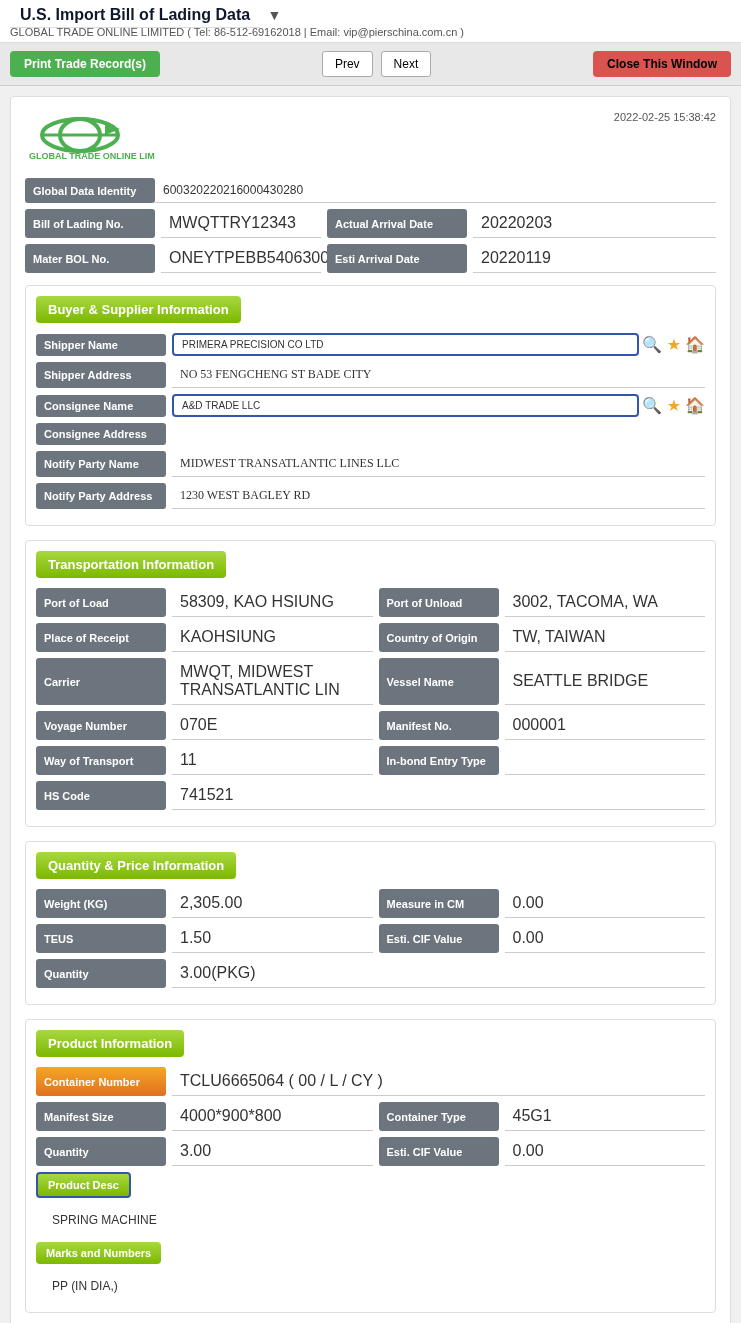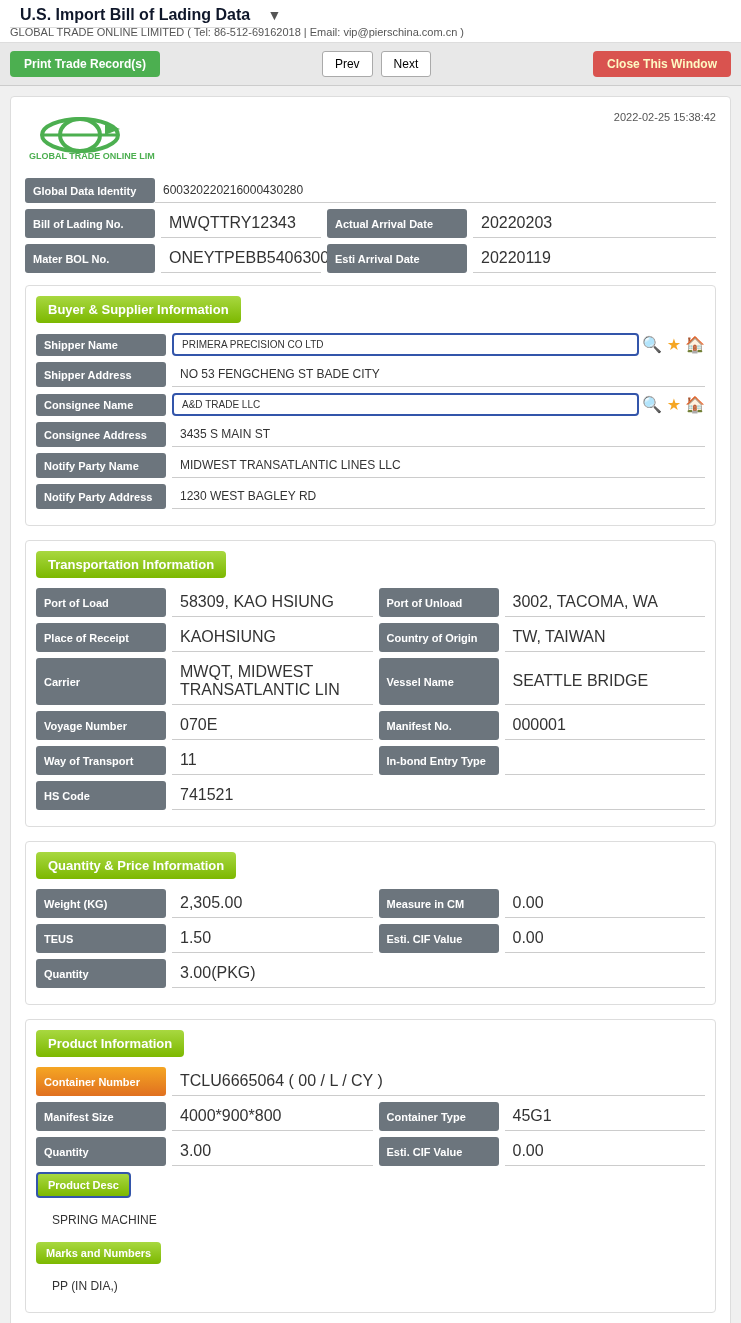--- a/index.html
+++ b/index.html
@@ -38,21 +38,21 @@
     .btn-nav {
       background: #fff;
       border: 1px solid #aaa;
       padding: 5px 12px;
       border-radius: 3px;
       cursor: pointer;
       font-size: 12px;
     }
     .btn-red {
       background: #d9534f;
-      color: #fef9c3;
+      color: #000000;
       border: none;
       padding: 6px 14px;
       border-radius: 4px;
       cursor: pointer;
       font-size: 12px;
       font-weight: bold;
       margin-left: auto;
     }
     .spacer { flex: 1; }
     .main-content {
@@ -169,20 +169,21 @@
     .icon-home { color: #e07020; }
 
     .field-value-plain {
       flex: 1;
       padding: 5px 8px;
       border-bottom: 1px solid #ccc;
       font-size: 12px;
       color: #333;
       display: flex;
       align-items: center;
+      font-family: Liberation Serif, serif;
     }
 
     
     .container-label {
       background: linear-gradient(to bottom, #f5a623, #e07020);
       color: #fff;
       font-weight: bold;
       font-size: 11px;
       padding: 5px 8px;
       border-radius: 3px;
@@ -313,21 +314,20 @@
       <div class="with-icons">
         <div class="field-value-bordered">A&amp;D TRADE LLC</div>
         <span class="icon-search">🔍</span>
         <span class="icon-star">★</span>
         <span class="icon-home">🏠</span>
       </div>
     </div>
 
     <div class="field-row">
       <div class="field-label">Consignee Address</div>
-      <div class="field-value-plain">3435 S MAIN ST</div>
     </div>
 
     <div class="field-row">
       <div class="field-label">Notify Party Name</div>
       <div class="field-value-plain">MIDWEST TRANSATLANTIC LINES LLC</div>
     </div>
 
     <div class="field-row">
       <div class="field-label">Notify Party Address</div>
       <div class="field-value-plain">1230 WEST BAGLEY RD</div>

